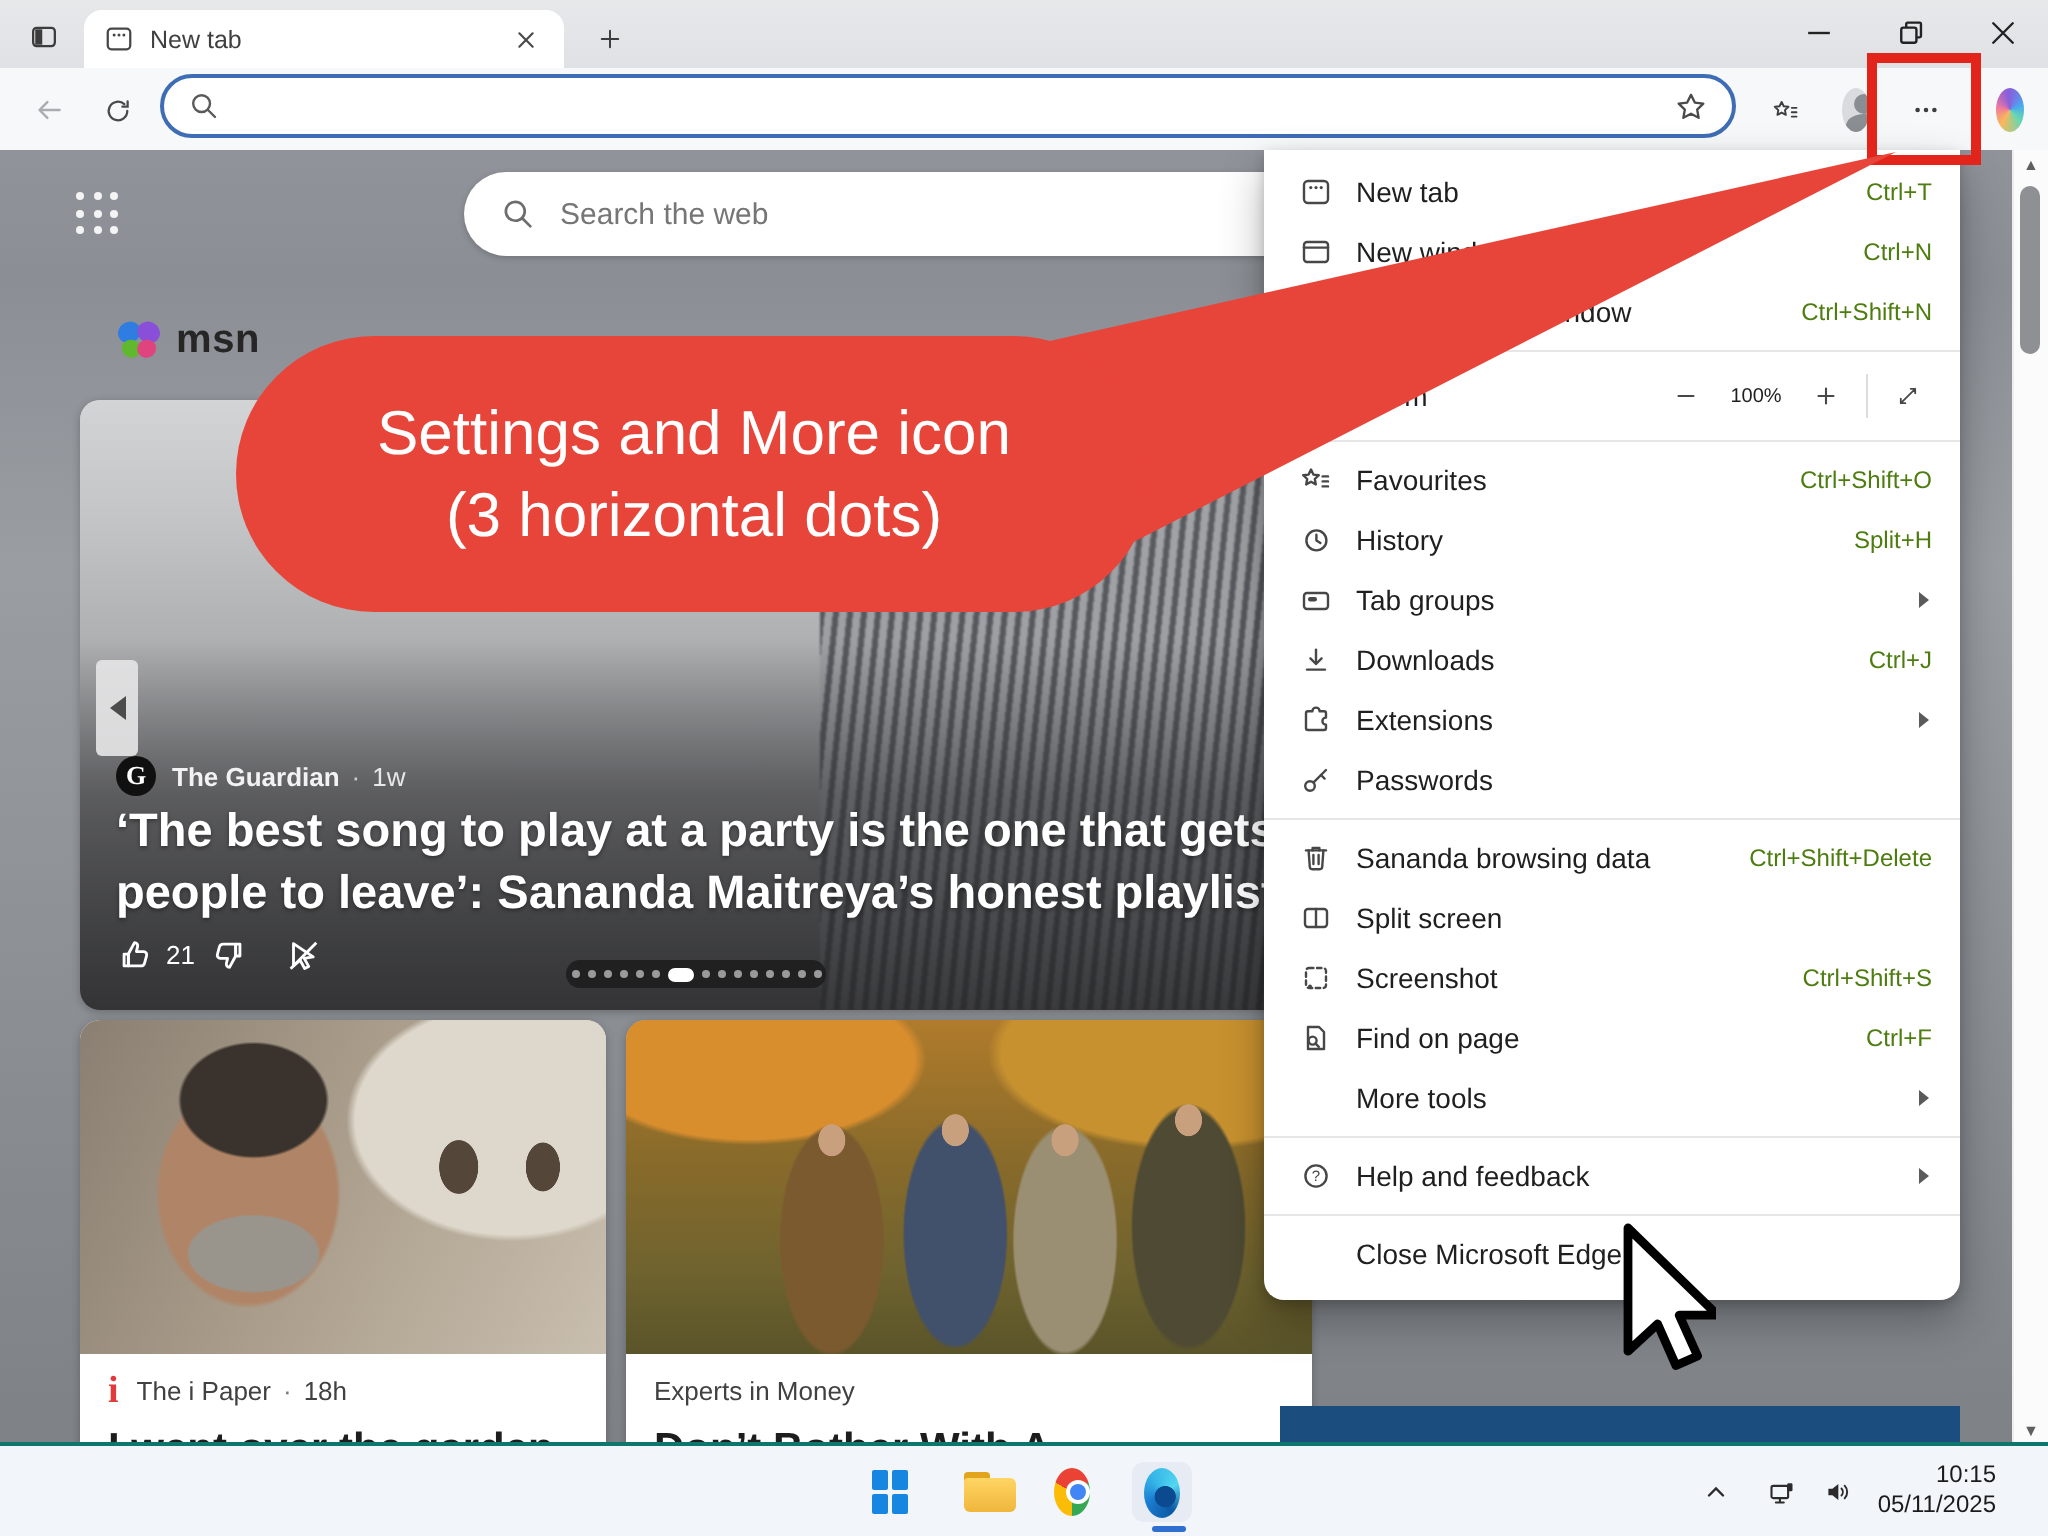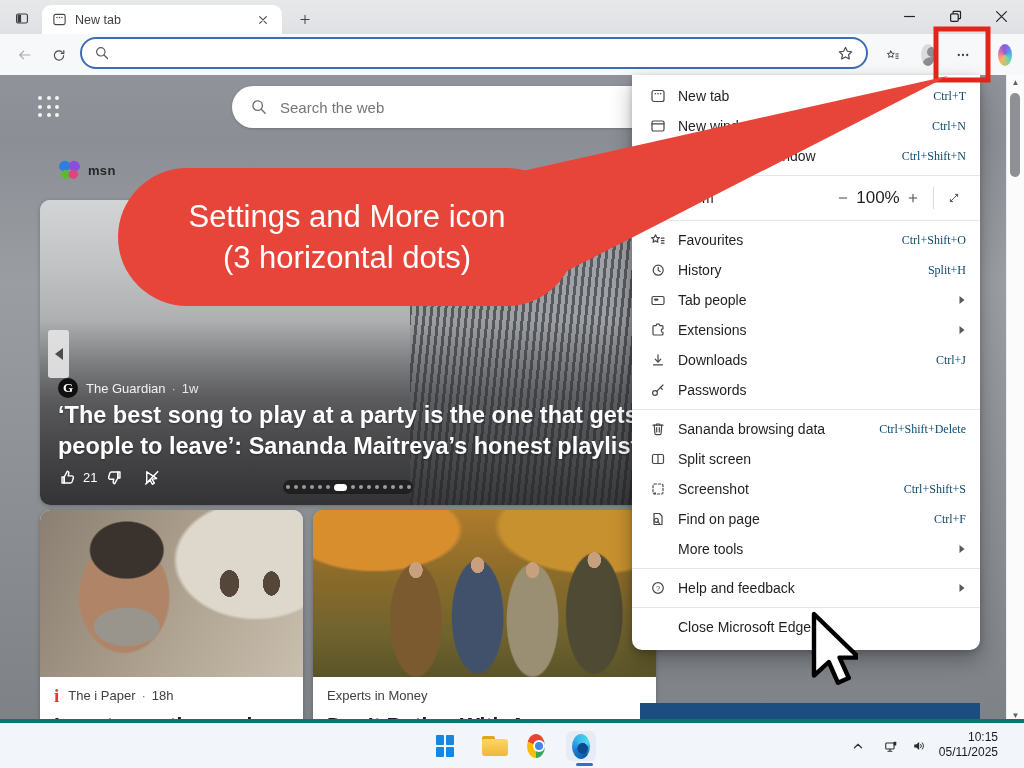--- a/index.html
+++ b/index.html
@@ -29,30 +29,30 @@
   .avatar::after{content:"";position:absolute;left:2px;top:13px;width:18px;height:12px;border-radius:50%;background:#8a8d91;}
 
   
   .content{position:absolute;left:0;top:75px;right:0;bottom:45px;overflow:hidden;
     background:linear-gradient(180deg,#90949a 0%,#8b8f95 10%,#9a9ea3 32%,#8d9196 62%,#7e8287 100%);}
   .appgrid{position:absolute;left:38px;top:21px;width:22px;height:22px;display:grid;grid-template-columns:repeat(3,1fr);gap:4px;}
   .appgrid span{width:4px;height:4px;border-radius:50%;background:#f4f4f4;}
   .websearch{position:absolute;left:232px;top:11px;width:560px;height:42px;background:#fff;border-radius:22px;display:flex;align-items:center;padding:0 18px;box-sizing:border-box;color:#767676;font-size:15px;box-shadow:0 1px 3px rgba(0,0,0,.2);}
   .websearch .ph{margin-left:12px;}
   .brand{position:absolute;left:56px;top:83px;display:flex;align-items:center;}
-  .brand .bname{font-size:13px;font-weight:bold;color:#262626;margin-left:5px;letter-spacing:.3px}
+  .brand .bname{font-size:20px;font-weight:bold;color:#262626;margin-left:5px;letter-spacing:.3px}
 
   .hero{position:absolute;left:40px;top:125px;width:616px;height:305px;border-radius:10px;overflow:hidden;background:#c9cacc;box-shadow:0 1px 4px rgba(0,0,0,.25);}
   .hero-photo{position:absolute;inset:0;background:linear-gradient(180deg,#d3d4d6 0%,#c3c4c6 20%,#a9aaac 45%,#8b8c8f 70%,#717275 100%);}
   .hero-photo .head{position:absolute;left:418px;top:-14px;width:124px;height:74px;border-radius:50%;background:#32302d;filter:blur(3px);}
   .hero-photo .suit{position:absolute;left:370px;top:34px;width:252px;height:271px;border-radius:60px 30px 0 0;background:repeating-linear-gradient(96deg,#46494e 0 3px,#9b9da1 3px 7px);opacity:.85;filter:blur(.5px);}
   .hero-shade{position:absolute;left:0;right:0;bottom:0;height:185px;background:linear-gradient(180deg,rgba(50,50,52,0) 0%,rgba(48,48,50,.55) 42%,rgba(38,38,40,.82) 100%);}
   .hero-src{position:absolute;left:18px;top:178px;display:flex;align-items:center;color:#e8e8e8;font-size:13px;}
   .gicon{width:20px;height:20px;border-radius:50%;background:#101010;color:#fff;font-family:"Liberation Serif",serif;font-weight:bold;font-size:13px;display:flex;align-items:center;justify-content:center;margin-right:8px;}
-  .hero-src .sname{font-weight:normal;color:#f2f2f2}
+  .hero-src .sname{font-weight:bold;color:#f2f2f2}
   .hero-src .sdot{margin:0 6px;color:#cfcfcf}
   .hero-head{position:absolute;left:18px;top:200px;width:590px;color:#fff;font-size:23.5px;font-weight:bold;line-height:31px;text-shadow:0 1px 2px rgba(0,0,0,.4);}
   .hero-eng{position:absolute;left:18px;top:268px;display:flex;align-items:center;color:#fff;font-size:13px;}
   .hero-eng .cnt{margin:0 8px 0 6px}
   .hero-eng .eic{display:flex;margin-right:18px}
   .dots{position:absolute;left:243px;top:280px;width:130px;height:14px;border-radius:7px;background:rgba(28,28,30,.88);display:flex;align-items:center;justify-content:center;gap:4px;}
   .dots .dot{width:4px;height:4px;border-radius:50%;background:#9a9a9a;}
   .dots .dot.active{width:13px;height:7px;border-radius:4px;background:#fff;}
   .prevbtn{position:absolute;left:8px;top:130px;width:21px;height:48px;background:rgba(228,228,229,.92);border:none;border-radius:3px;display:flex;align-items:center;justify-content:center;}
   .prevbtn i{width:0;height:0;border-top:6px solid transparent;border-bottom:6px solid transparent;border-right:8px solid #4c4c4c;}
@@ -93,39 +93,39 @@
   .scrollbar{position:absolute;right:0;top:0;bottom:0;width:17px;background:#fbfbfc;border-left:1px solid #ededee;}
   .scrollbar .arr{position:absolute;left:0;width:17px;text-align:center;font-size:8px;color:#5f5f5f;}
   .scrollbar .thumb{position:absolute;left:3px;top:18px;width:10px;height:84px;border-radius:5px;background:#8f9093;}
 
   
   .menu{position:absolute;left:632px;top:75px;width:348px;background:#fff;border-radius:0 0 10px 10px;z-index:40;padding:6px 0 8px 0;box-sizing:border-box;box-shadow:0 10px 22px rgba(0,0,0,.3),0 2px 6px rgba(0,0,0,.18);}
   .menu-row{height:30px;display:flex;align-items:center;padding:0 14px 0 18px;font-size:14px;color:#1f1f1f;cursor:pointer;}
   .menu-row.hl{background:var(--hl,#cfe4f8);}
   .mi-icon{width:16px;height:16px;margin-right:12px;display:flex;align-items:center;justify-content:center;flex:none;}
   .mi-label{white-space:nowrap;}
-  .mi-short{margin-left:auto;font-size:12px;color:#0c4a6e;white-space:nowrap;font-family:Liberation Serif, serif;}
+  .mi-short{margin-left:auto;font-size:12px;color:#4d7c0f;white-space:nowrap;}
   .mi-sub{margin-left:auto;display:flex;}
   .menu-sep{height:1px;background:#e6e6e6;margin:4px 0;}
   .zoom-row{height:36px;display:flex;align-items:center;padding:0 14px 0 18px;font-size:14px;color:#1f1f1f;}
   .zlabel{margin-left:28px;}
   .zsp{flex:1;}
   .zctrl{width:24px;height:24px;display:flex;align-items:center;justify-content:center;border:none;background:transparent;}
-  .zval{width:46px;text-align:center;font-size:17px;color:#1f1f1f;}
+  .zval{width:46px;text-align:center;font-size:10px;color:#1f1f1f;}
   .zdiv{width:1px;height:22px;background:#dcdcdc;margin:0 8px;}
 
   
   .anno-svg{position:absolute;left:0;top:0;z-index:60;pointer-events:none;}
   .anno-svg .wedge,.anno-svg .capsule{fill:var(--red,#e8453a);}
   .anno-svg .redbox{fill:none;stroke:var(--redbox,#e2241a);stroke-width:5;}
   .callout-text{position:absolute;left:118px;top:168px;width:458px;height:138px;z-index:61;display:flex;flex-direction:column;align-items:center;justify-content:center;color:#fff;font-size:31px;line-height:41px;pointer-events:none;}
   .cursor{position:absolute;left:810px;top:610px;z-index:70;pointer-events:none;}
 
   
-  .taskbar{position:absolute;left:0;right:0;bottom:0;height:45px;background:#f2f6fb;border-top:4px solid #0f766e;}
+  .taskbar{position:absolute;left:0;right:0;bottom:0;height:45px;background:#f2f6fb;border-top:2px solid #0f766e;}
   .tkbtn{position:absolute;top:8px;width:30px;height:30px;border:none;background:transparent;border-radius:6px;display:flex;align-items:center;justify-content:center;}
   .startgrid{width:22px;height:22px;display:grid;grid-template-columns:1fr 1fr;gap:2px;}
   .startgrid span{background:#1686e0;border-radius:1px;}
   .folder{position:relative;width:26px;height:20px;}
   .folder::before{content:"";position:absolute;left:0;top:0;width:13px;height:7px;background:#e2a41c;border-radius:2px 2px 0 0;}
   .folder::after{content:"";position:absolute;left:0;top:3px;width:26px;height:17px;background:linear-gradient(#ffd563,#f0b63c);border-radius:2px 3px 3px 3px;}
   .chrome{position:relative;width:24px;height:24px;border-radius:50%;background:conic-gradient(from 60deg,#34a853 0 120deg,#fbbc05 120deg 240deg,#ea4335 240deg 360deg);}
   .chrome::before{content:"";position:absolute;left:6px;top:6px;width:12px;height:12px;border-radius:50%;background:#fff;}
   .chrome::after{content:"";position:absolute;left:8px;top:8px;width:8px;height:8px;border-radius:50%;background:#4285f4;}
   .edge-active{background:#e7ecf4;}
@@ -425,50 +425,50 @@
         <span class="mi-label">History</span>
         <span class="mi-short">Split+H</span>
       </div>
       <div class="menu-row">
         <span class="mi-icon">
           <svg width="16" height="16" viewBox="0 0 16 16" fill="none" stroke="#474747" stroke-width="1.2" stroke-linecap="round" stroke-linejoin="round">
             <rect x="2" y="4.5" width="12" height="8" rx="1.5"></rect>
             <rect x="4" y="6.5" width="4.5" height="2.2" rx="1.1" fill="#474747" stroke="none"></rect>
           </svg>
         </span>
-        <span class="mi-label">Tab people</span>
+        <span class="mi-label">Tab groups</span>
         <span class="mi-sub">
           <svg width="8" height="10" viewBox="0 0 8 10">
             <path d="M1.5 1l5 4-5 4z" fill="#5a5a5a"></path>
           </svg>
         </span>
+      </div>
+      <div class="menu-row">
+        <span class="mi-icon">
+          <svg width="16" height="16" viewBox="0 0 16 16" fill="none" stroke="#474747" stroke-width="1.2" stroke-linecap="round" stroke-linejoin="round">
+            <path d="M8 2.8v7"></path>
+            <path d="M5.2 7.2L8 10l2.8-2.8"></path>
+            <path d="M3.5 12.8h9"></path>
+          </svg>
+        </span>
+        <span class="mi-label">Downloads</span>
+        <span class="mi-short">Ctrl+J</span>
       </div>
       <div class="menu-row">
         <span class="mi-icon">
           <svg width="16" height="16" viewBox="0 0 16 16" fill="none" stroke="#474747" stroke-width="1.2" stroke-linecap="round" stroke-linejoin="round">
             <path d="M6.2 3.6a1.8 1.8 0 0 1 3.6 0H12a1 1 0 0 1 1 1v2.2a1.8 1.8 0 0 0 0 3.6V12a1 1 0 0 1-1 1H4a1 1 0 0 1-1-1V4.6a1 1 0 0 1 1-1z"></path>
           </svg>
         </span>
         <span class="mi-label">Extensions</span>
         <span class="mi-sub">
           <svg width="8" height="10" viewBox="0 0 8 10">
             <path d="M1.5 1l5 4-5 4z" fill="#5a5a5a"></path>
           </svg>
         </span>
-      </div>
-      <div class="menu-row">
-        <span class="mi-icon">
-          <svg width="16" height="16" viewBox="0 0 16 16" fill="none" stroke="#474747" stroke-width="1.2" stroke-linecap="round" stroke-linejoin="round">
-            <path d="M8 2.8v7"></path>
-            <path d="M5.2 7.2L8 10l2.8-2.8"></path>
-            <path d="M3.5 12.8h9"></path>
-          </svg>
-        </span>
-        <span class="mi-label">Downloads</span>
-        <span class="mi-short">Ctrl+J</span>
       </div>
       <div class="menu-row">
         <span class="mi-icon">
           <svg width="16" height="16" viewBox="0 0 16 16" fill="none" stroke="#474747" stroke-width="1.2" stroke-linecap="round" stroke-linejoin="round">
             <circle cx="5" cy="11" r="2.4"></circle>
             <path d="M6.8 9.2L13 3"></path>
             <path d="M10.5 5.5l1.8 1.8"></path>
           </svg>
         </span>
         <span class="mi-label">Passwords</span>

